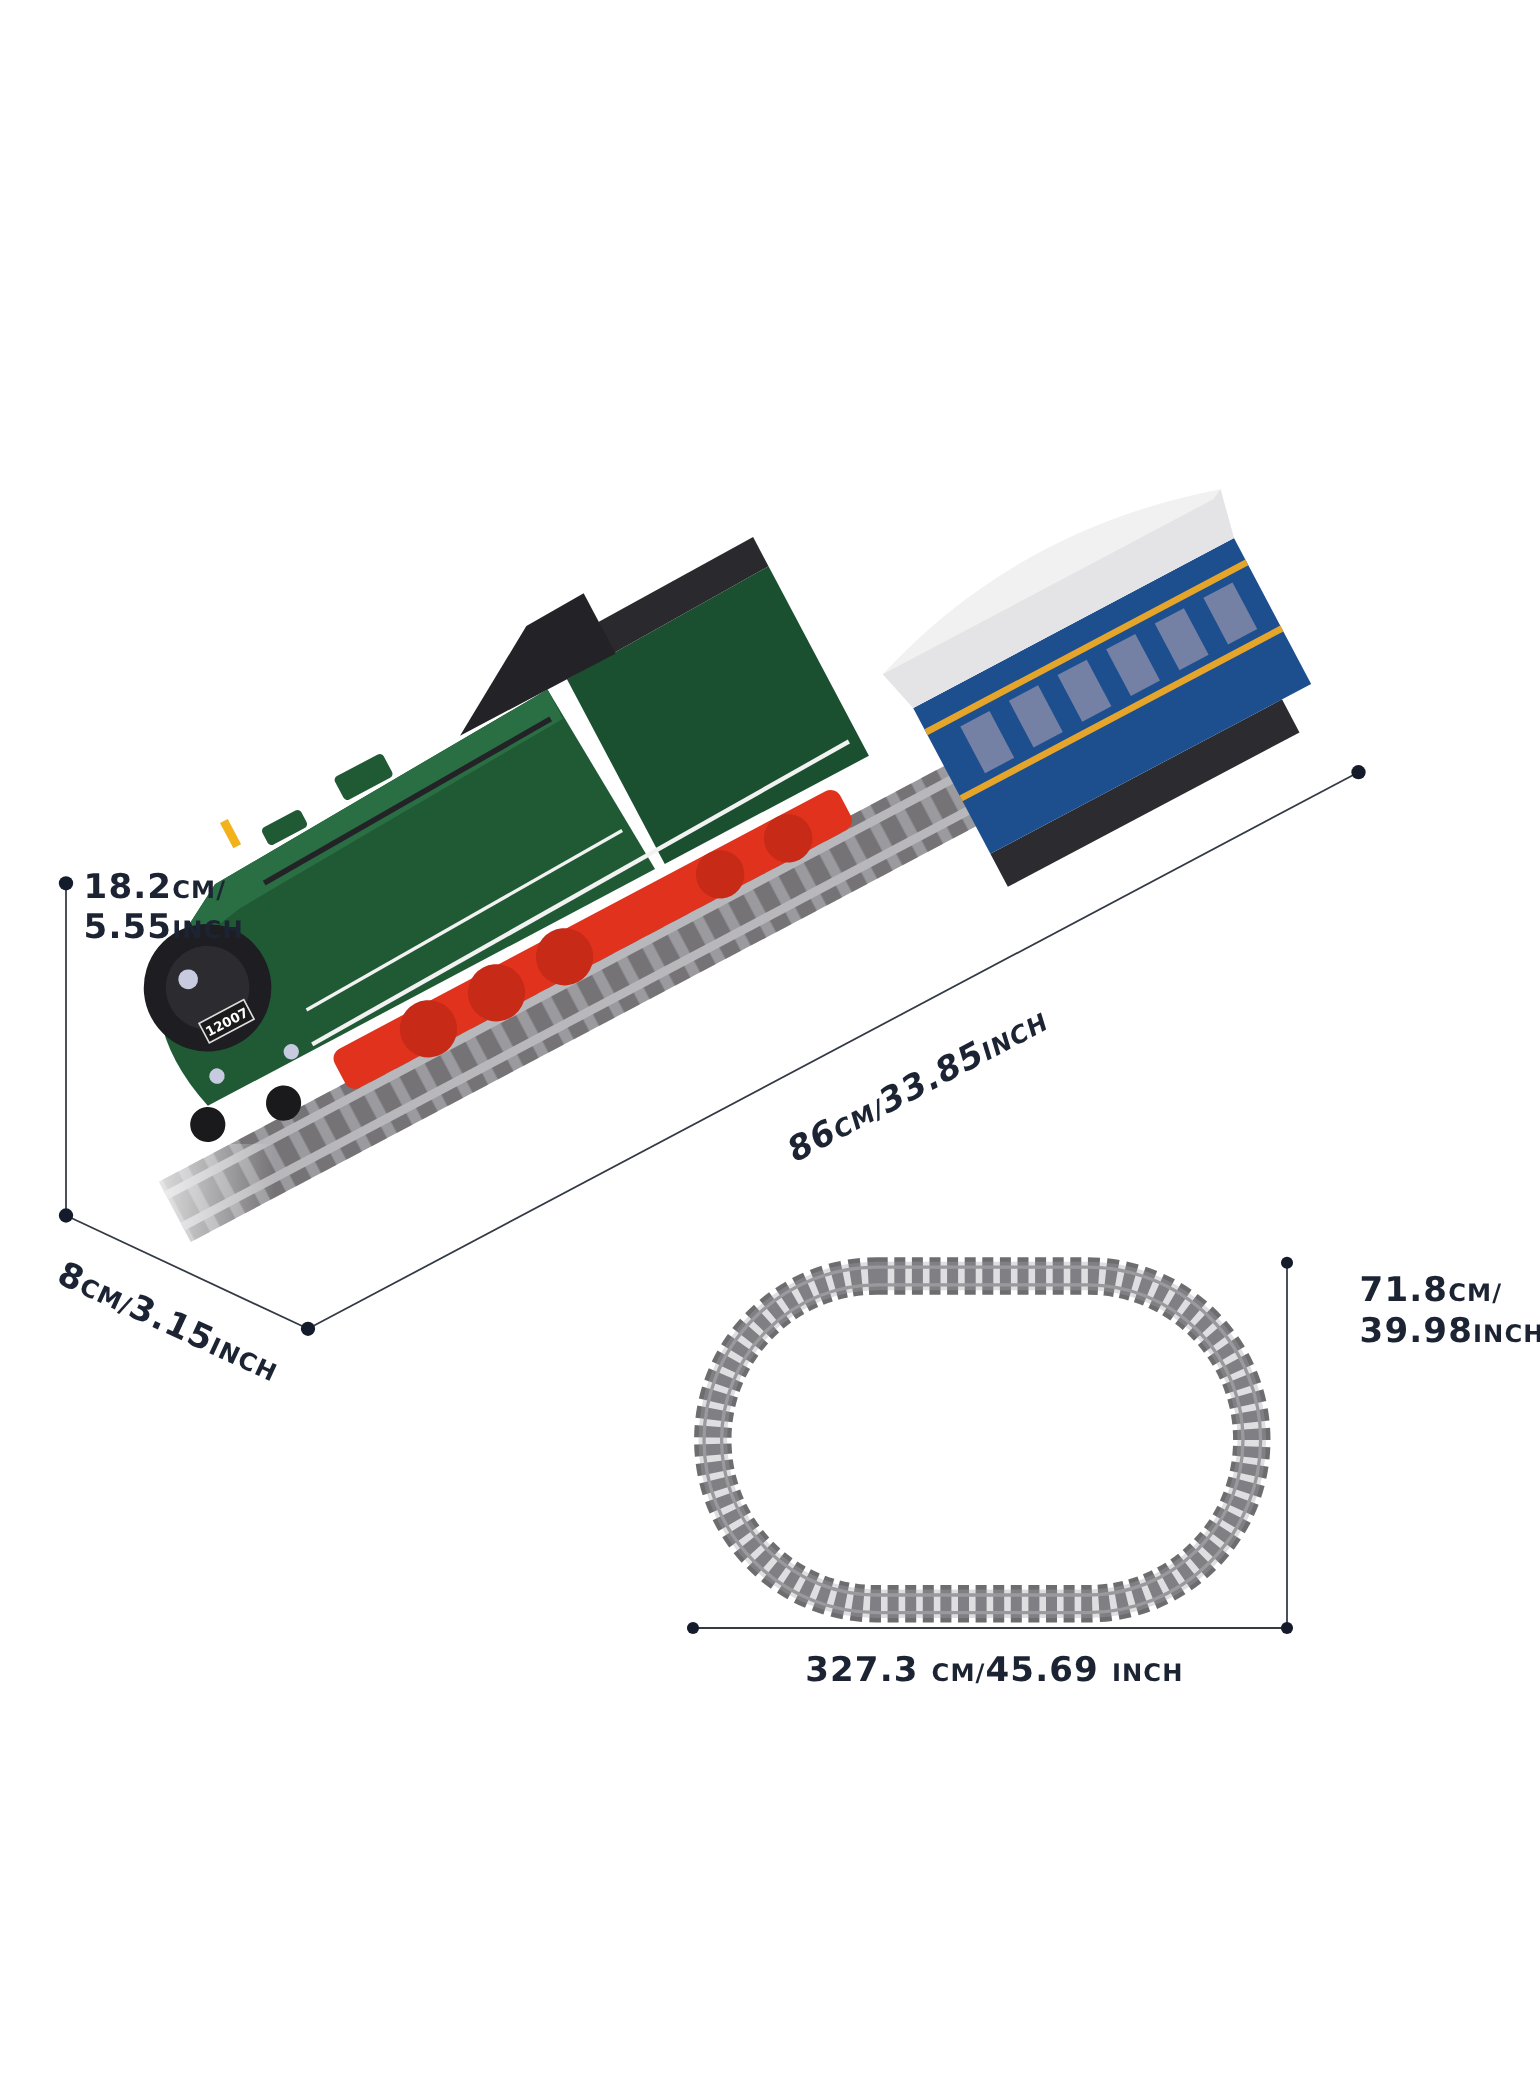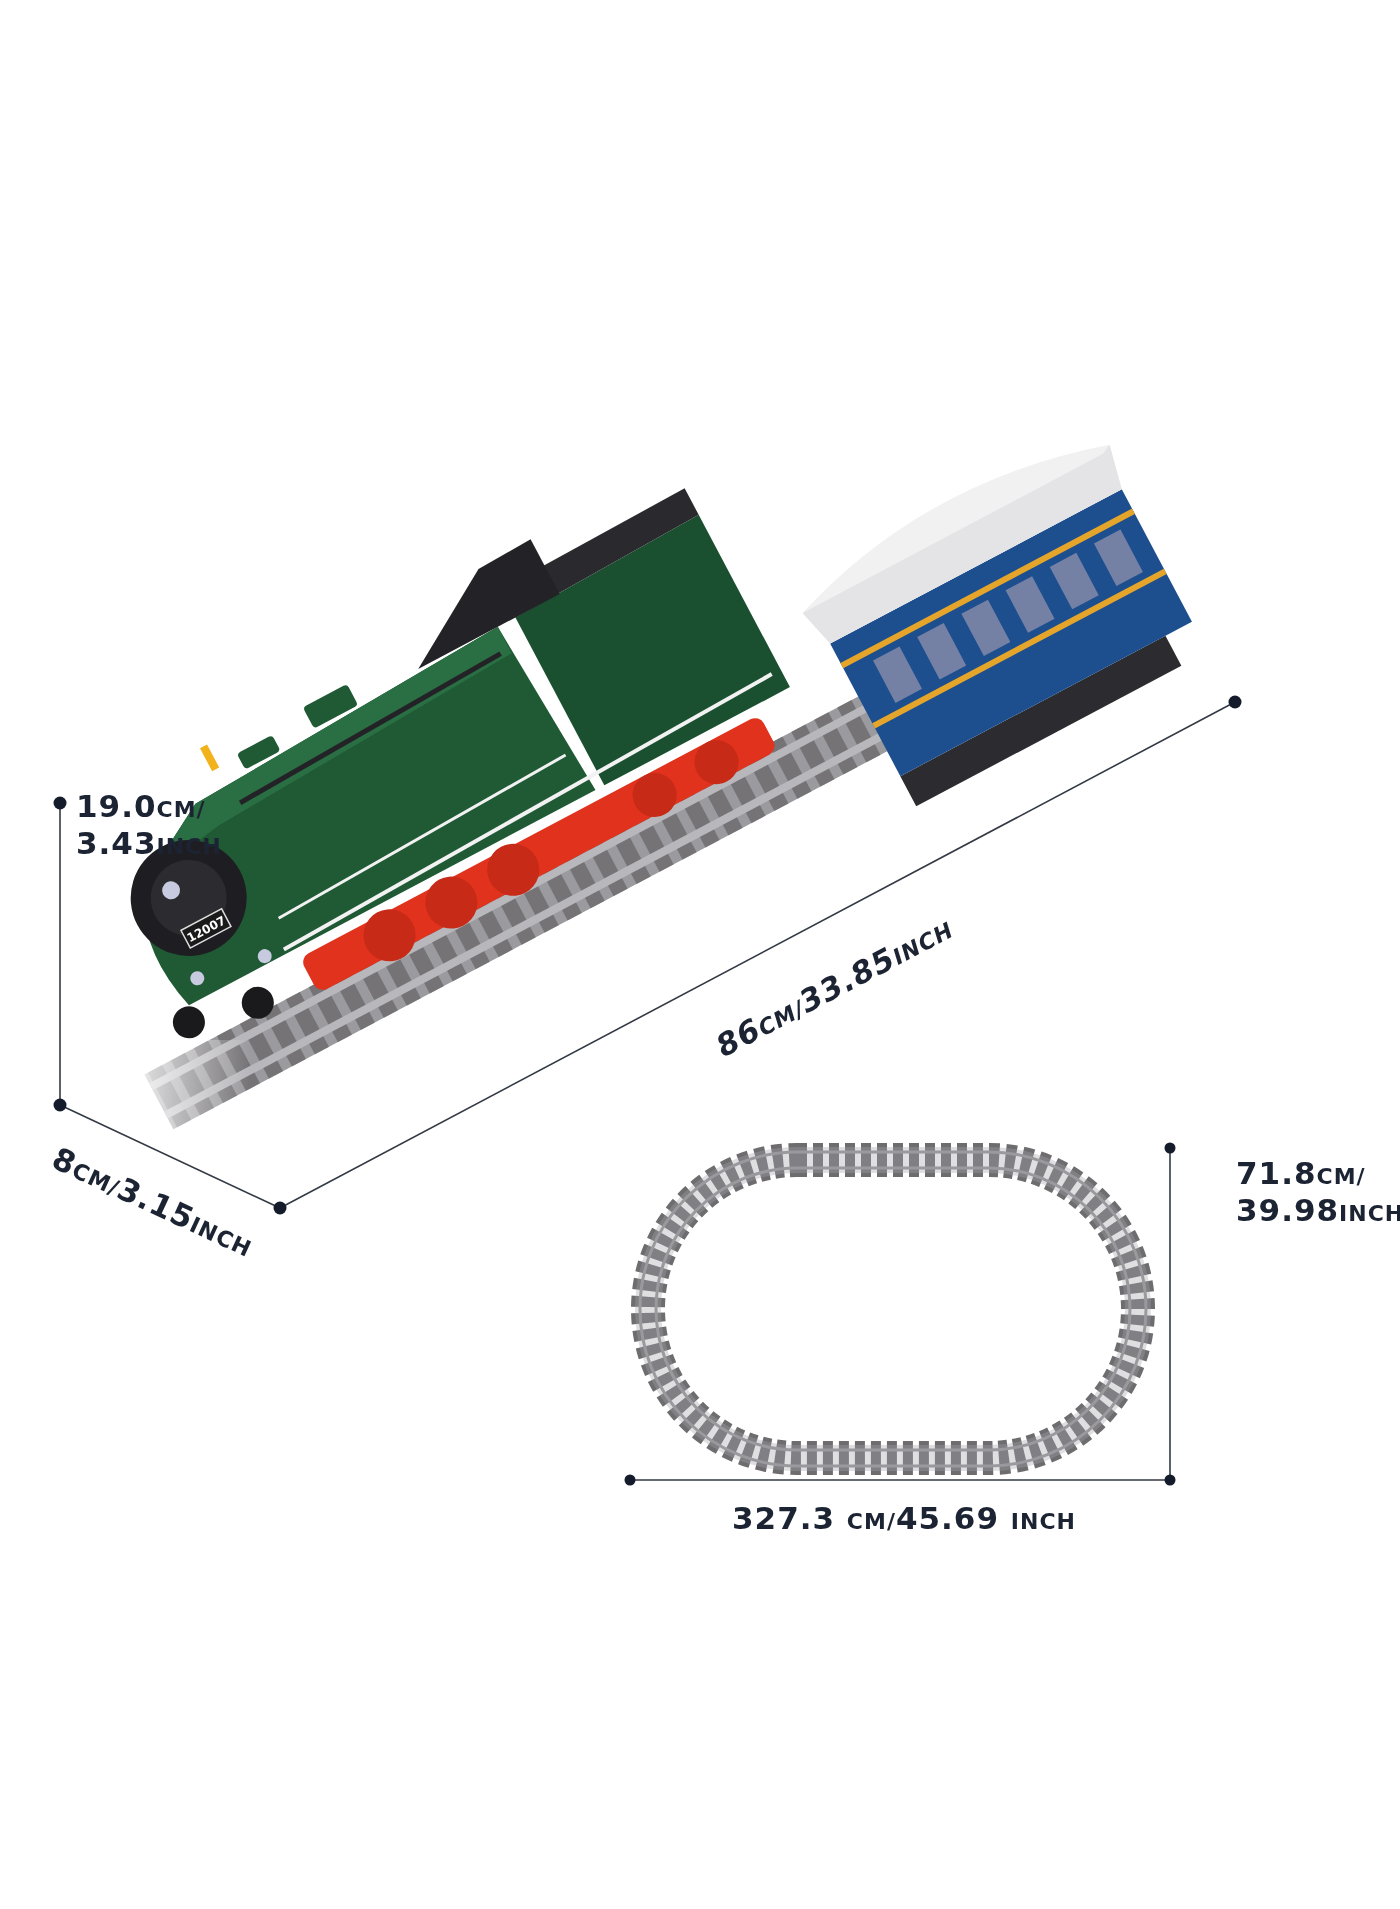--- a/index.html
+++ b/index.html
@@ -124,24 +124,24 @@
     </g>
     <g fill="#141c2c">
       <circle cx="1170" cy="1148" r="5.5"></circle>
       <circle cx="1170" cy="1480" r="5.5"></circle>
       <circle cx="630" cy="1480" r="5.5"></circle>
     </g>
   </svg>
 
   <div class="label lbl-height">
     <div>
-      <span class="big">19.0</span><span class="small">CM/</span>
+      <span class="big">18.2</span><span class="small">CM/</span>
     </div>
     <div>
-      <span class="big">3.43</span><span class="small">INCH</span>
+      <span class="big">5.55</span><span class="small">INCH</span>
     </div>
   </div>
 
   <div class="label lbl-width">
     <span class="big">8</span><span class="small">CM/</span><span class="big">3.15</span><span class="small">INCH</span>
   </div>
 
   <div class="label lbl-length">
     <span class="big">86</span><span class="small">CM/</span><span class="big">33.85</span><span class="small">INCH</span>
   </div>

